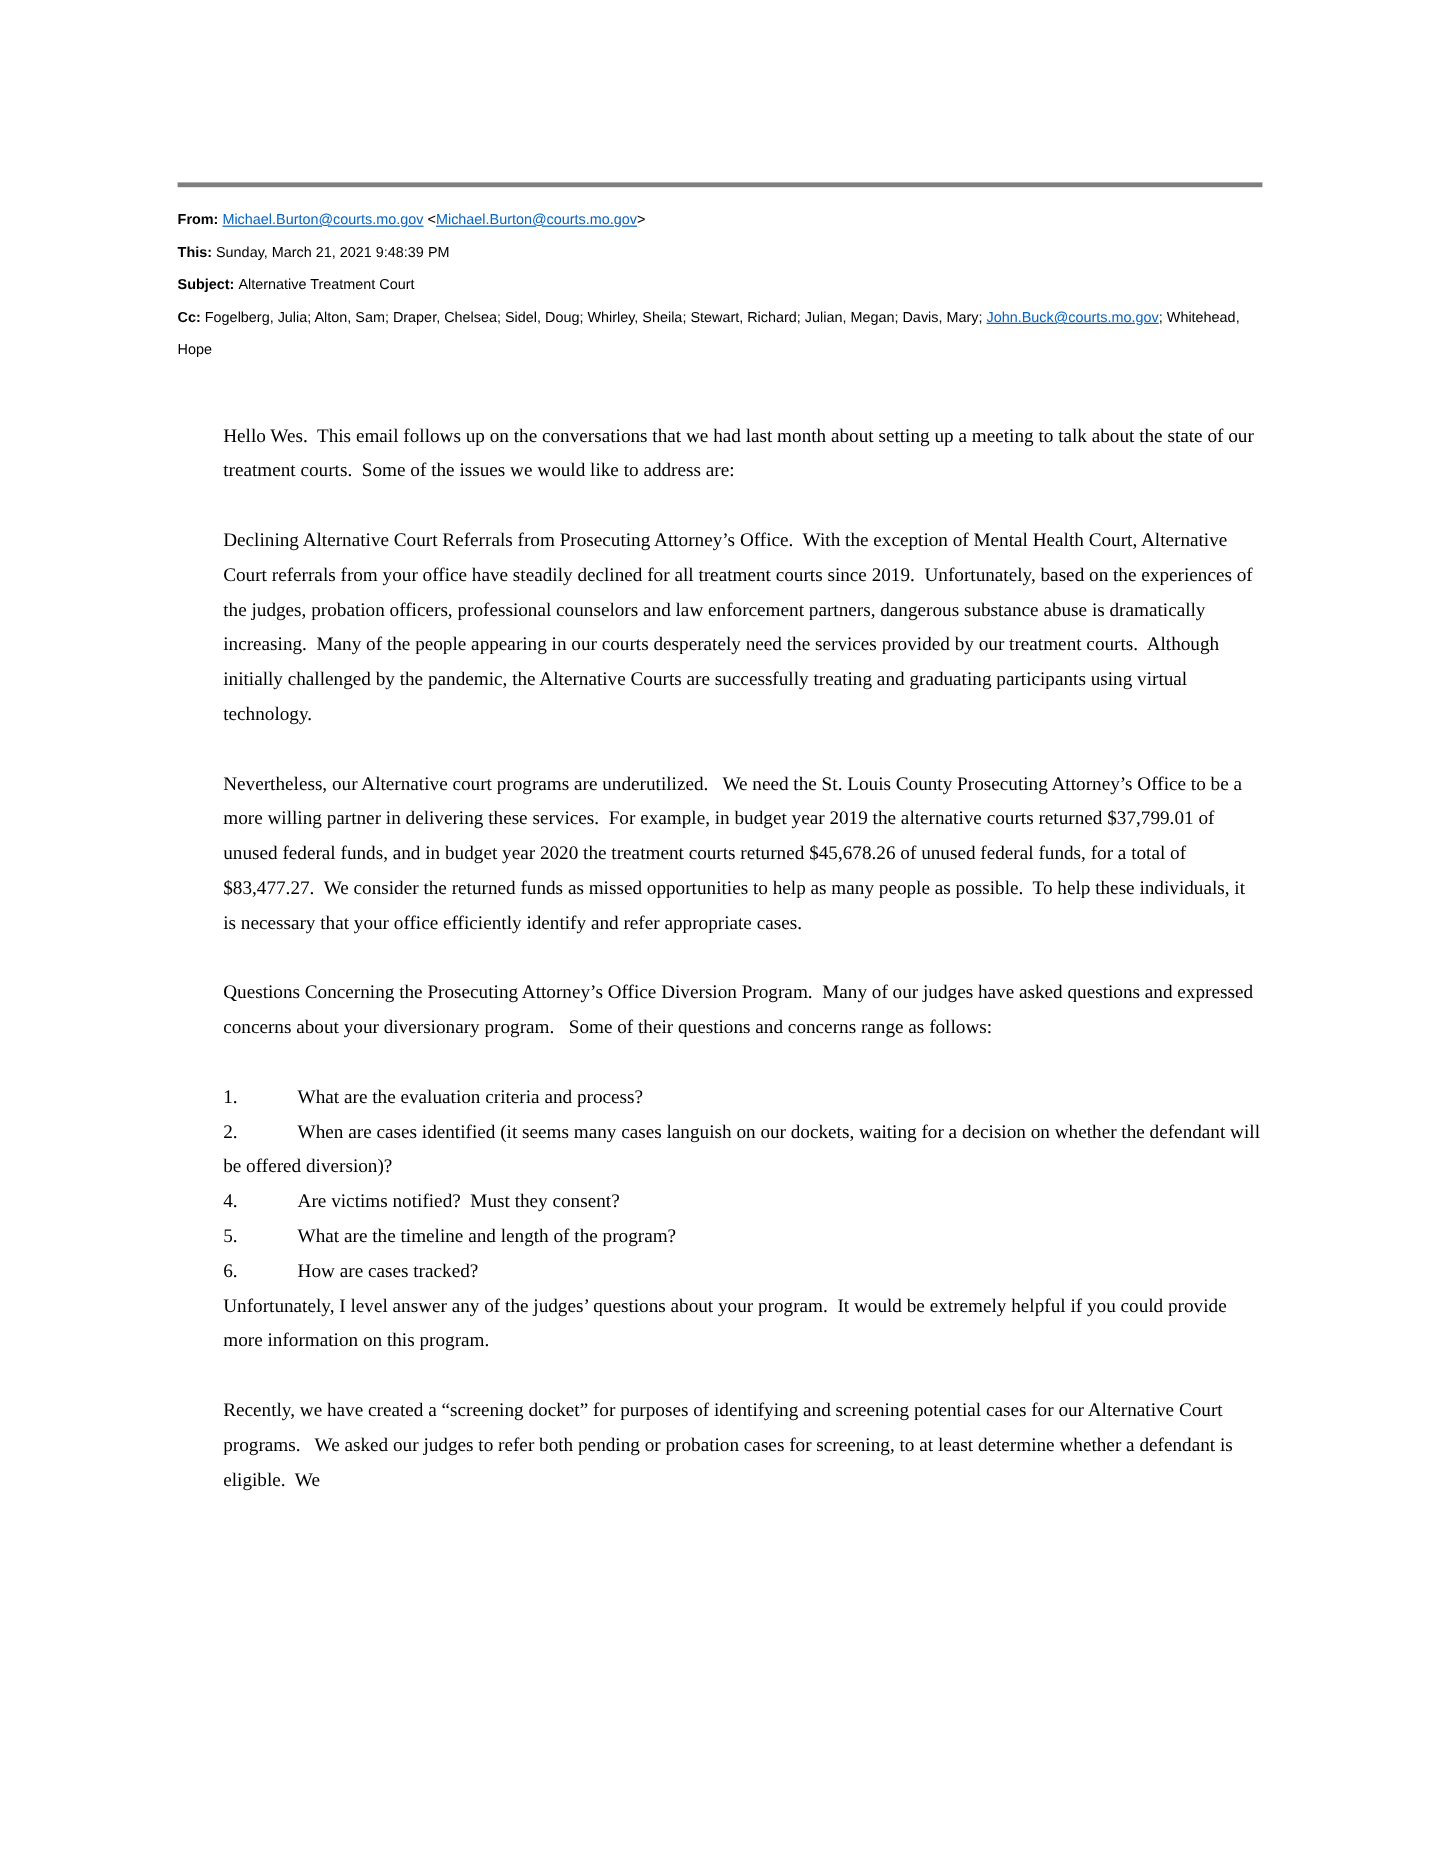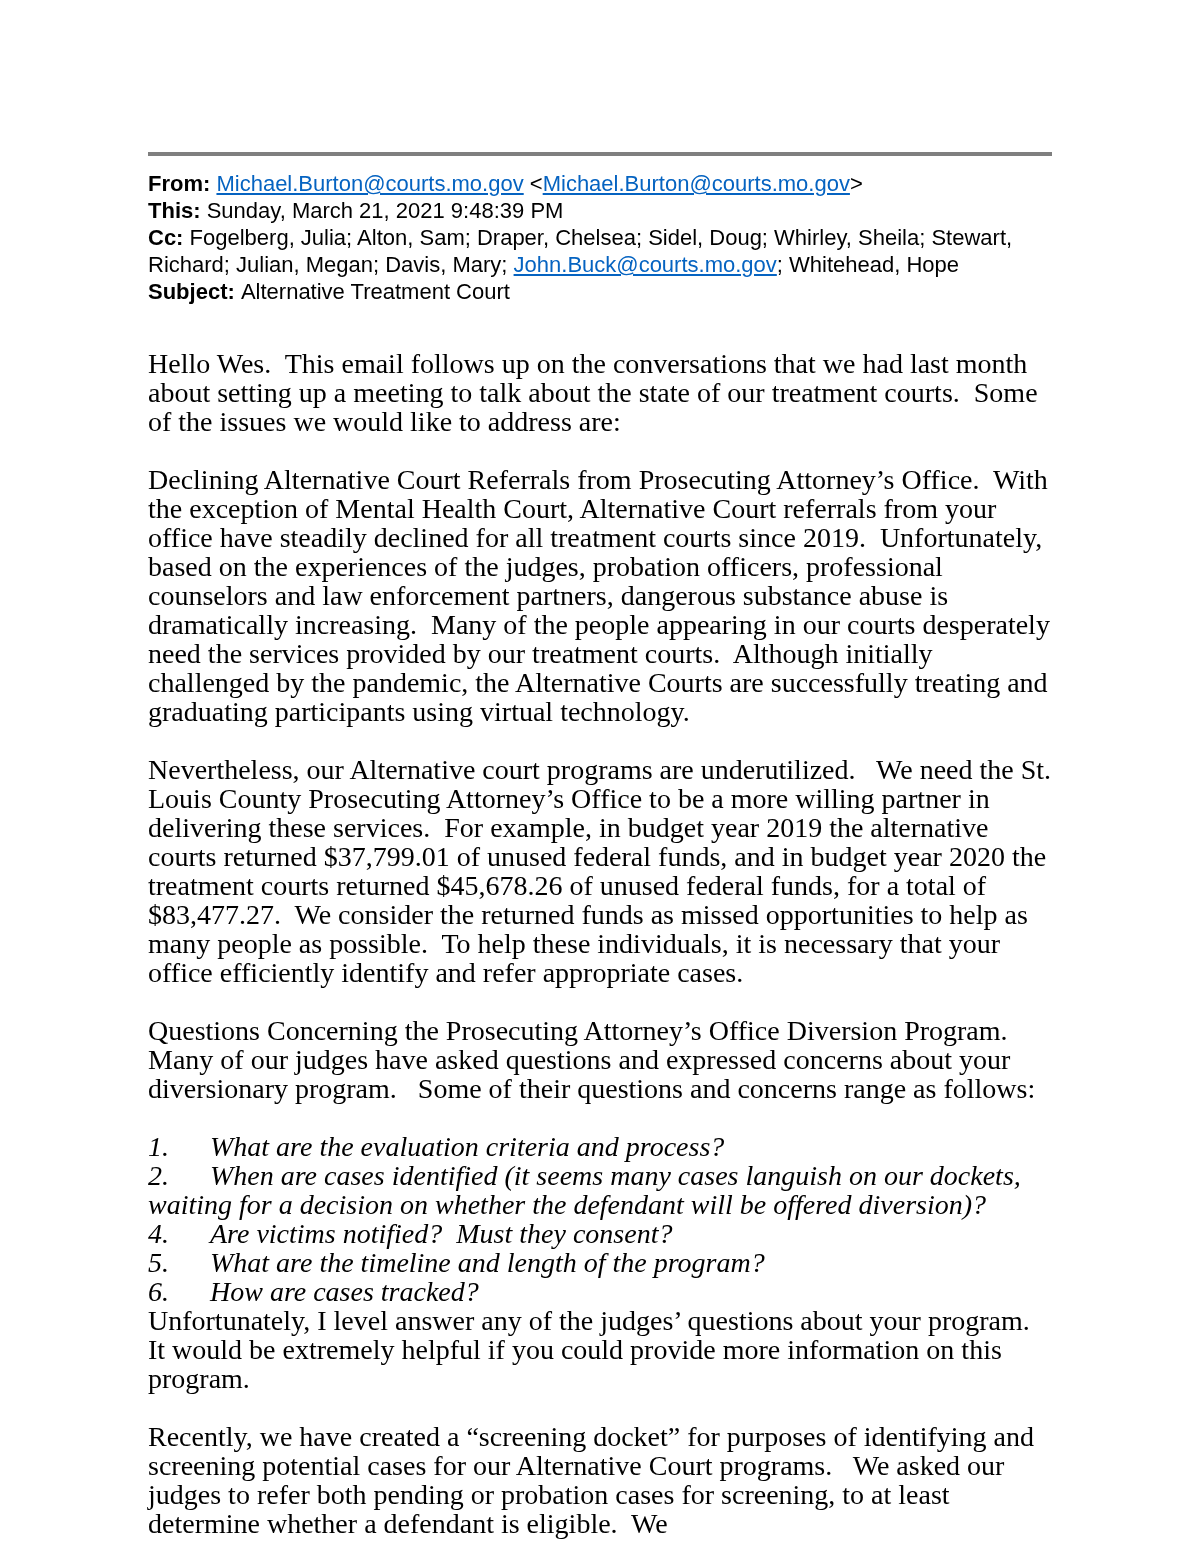--- a/index.html
+++ b/index.html
@@ -16,69 +16,69 @@
     width: 1200px;
   }
   .top-rule {
     border: none;
     height: 4px;
     background: #7f7f7f;
     margin: 0 0 14px 0;
   }
   .header {
     font-family: "Liberation Sans", "DejaVu Sans", sans-serif;
-    font-size: 22px;
+    font-size: 12px;
     line-height: 27px;
     color: #000000;
   }
   .hline { white-space: pre-wrap; }
   .hlabel { font-weight: bold; }
   a.email-link {
     color: #0563C1;
     text-decoration: underline;
     cursor: pointer;
   }
   .body-text {
     margin-top: 44px;
-    font-size: 28px;
+    font-size: 16px;
     line-height: 29px;
+    margin-left: 38px;
   }
   .para {
     white-space: pre-wrap;
     margin: 0 0 29px 0;
   }
   .para strong { font-weight: normal; }
   .list { margin: 0; }
   .list-item {
     white-space: pre-wrap;
     margin: 0;
-    font-style: italic;
   }
   .li-num {
     display: inline-block;
     width: 62px;
   }
   .para.after-list { margin-top: 0; }
 </style>
 </head>
 <body>
 
 <div class="page">
 
   <hr class="top-rule">
 
   <div class="header">
     <p class="hline"><span class="hlabel">From: </span><a class="email-link">Michael.Burton@courts.mo.gov</a><span> &lt;</span><a class="email-link">Michael.Burton@courts.mo.gov</a><span>&gt;</span></p>
 
     <p class="hline"><span class="hlabel">This: </span><span>Sunday, March 21, 2021 9:48:39 PM</span></p>
 
 
+    <p class="hline"><span class="hlabel">Subject: </span><span>Alternative Treatment Court</span></p>
+
     <p class="hline"><span class="hlabel">Cc: </span><span>Fogelberg, Julia; Alton, Sam; Draper, Chelsea; Sidel, Doug; Whirley, Sheila; Stewart, Richard; Julian, Megan; Davis, Mary; </span><a class="email-link">John.Buck@courts.mo.gov</a><span>; Whitehead, Hope</span></p>
-
-    <p class="hline"><span class="hlabel">Subject: </span><span>Alternative Treatment Court</span></p>
   </div>
 
   <div class="body-text">
 
     <p class="para">Hello Wes.  This email follows up on the conversations that we had last month about setting up a meeting to talk about the state of our treatment courts.  Some of the issues we would like to address are:</p>
 
     <p class="para"><strong>Declining Alternative Court Referrals from Prosecuting Attorney’s Office.</strong><span>  With the exception of Mental Health Court, Alternative Court referrals from your office have steadily declined for all treatment courts since 2019.  Unfortunately, based on the experiences of the judges, probation officers, professional counselors and law enforcement partners, dangerous substance abuse is dramatically increasing.  Many of the people appearing in our courts desperately need the services provided by our treatment courts.  Although initially challenged by the pandemic, the Alternative Courts are successfully treating and graduating participants using virtual technology.</span></p>
 
     <p class="para">Nevertheless, our Alternative court programs are underutilized.   We need the St. Louis County Prosecuting Attorney’s Office to be a more willing partner in delivering these services.  For example, in budget year 2019 the alternative courts returned $37,799.01 of unused federal funds, and in budget year 2020 the treatment courts returned $45,678.26 of unused federal funds, for a total of $83,477.27.  We consider the returned funds as missed opportunities to help as many people as possible.  To help these individuals, it is necessary that your office efficiently identify and refer appropriate cases.</p>
 

